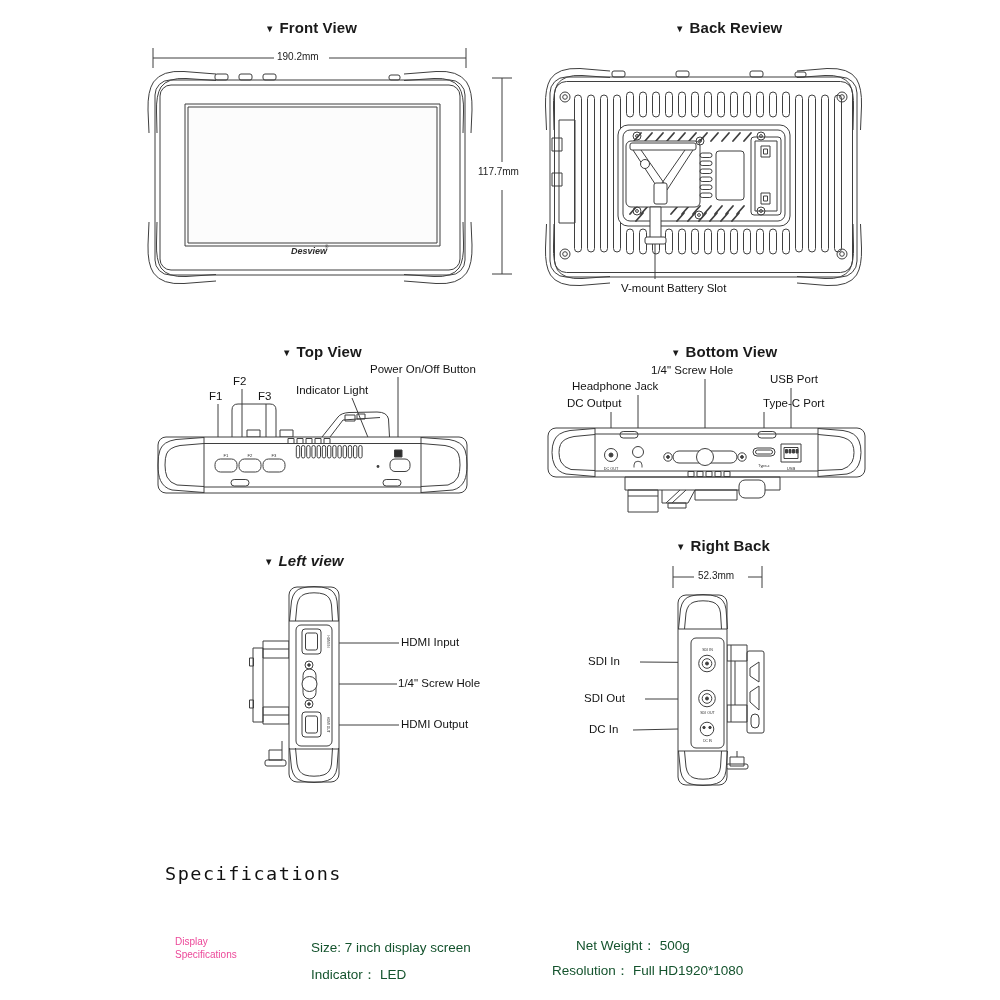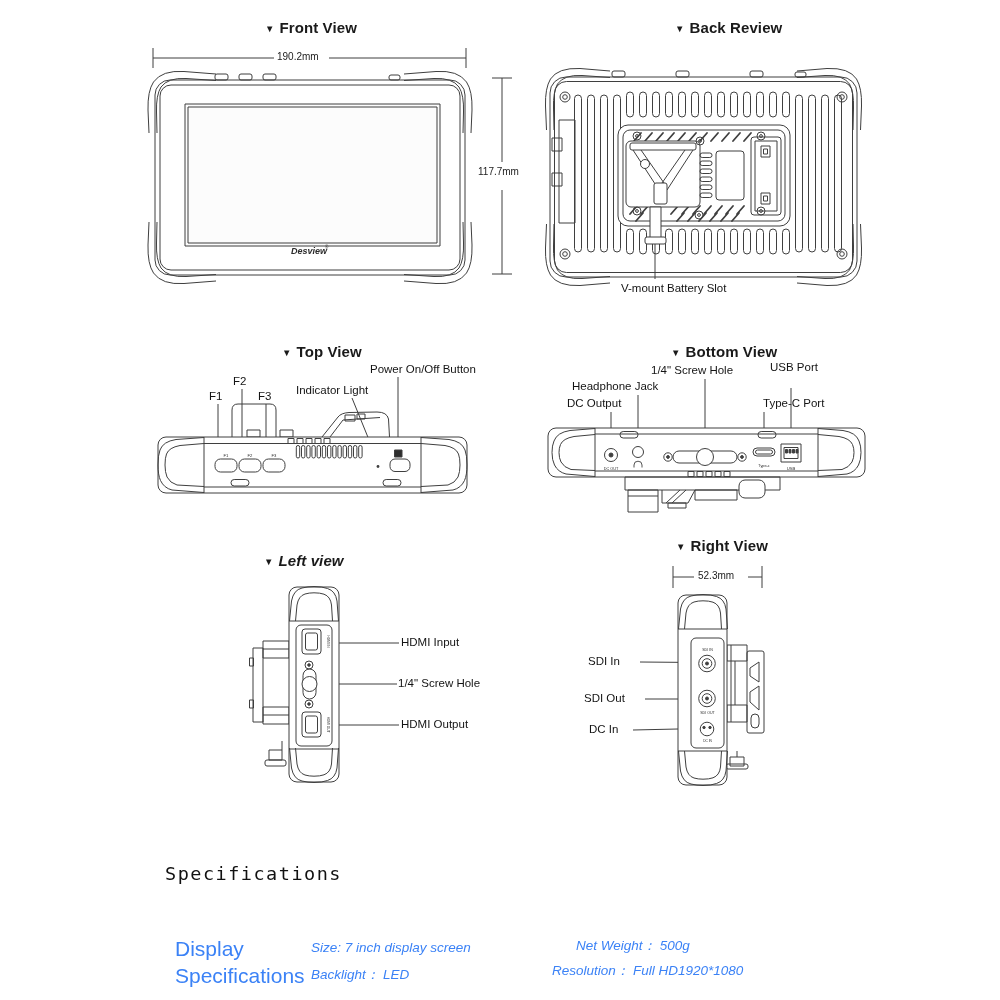--- a/index.html
+++ b/index.html
@@ -6,50 +6,50 @@
   .canvas{position:relative;width:988px;height:1000px;background:#fff;overflow:hidden;
           font-family:"Liberation Sans",sans-serif;color:#111;}
   svg.draw{position:absolute;overflow:visible;}
   svg.draw *{vector-effect:non-scaling-stroke;}
   .vtitle{position:absolute;font-size:15px;font-weight:600;color:#1a1a1a;white-space:nowrap;letter-spacing:.1px;}
   .vtitle .tri{font-size:9.5px;margin-right:5px;position:relative;top:-1.5px;}
   .callout{position:absolute;font-size:11.5px;line-height:1.15;color:#141414;white-space:nowrap;}
   .dim{position:absolute;font-size:10px;color:#222;white-space:nowrap;}
   .spec-heading{position:absolute;left:165px;top:863px;font-family:"DejaVu Sans Mono",monospace;
                 font-size:18.5px;font-weight:500;letter-spacing:1.5px;color:#111;}
-  .spec-group{position:absolute;left:175px;top:936px;font-size:21px;line-height:1.28;color:#3b82f6;}
-  .spec-item{position:absolute;font-size:13.5px;color:#3b82f6;white-space:nowrap;font-style:italic;}
+  .spec-group{position:absolute;left:175px;top:936px;font-size:10px;line-height:1.28;color:#ec4899;}
+  .spec-item{position:absolute;font-size:13.5px;color:#14532d;white-space:nowrap;}
   text{font-family:"Liberation Sans",sans-serif;fill:#2c2c2c;stroke:none;}
 </style>
 </head>
 <body>
 
 <div class="canvas">
 
   <div class="vtitle" style="left:265px;top:19px;"><span class="tri">▼</span><span>Front View</span></div>
   <div class="vtitle" style="left:675px;top:19px;"><span class="tri">▼</span><span>Back Review</span></div>
   <div class="vtitle" style="left:282px;top:343px;"><span class="tri">▼</span><span>Top View</span></div>
   <div class="vtitle" style="left:671px;top:343px;"><span class="tri">▼</span><span>Bottom View</span></div>
   <div class="vtitle" style="left:264px;top:552px;font-style:italic;"><span class="tri">▼</span><span>Left view</span></div>
-  <div class="vtitle" style="left:676px;top:537px;"><span class="tri">▼</span><span>Right View</span></div>
+  <div class="vtitle" style="left:676px;top:537px;"><span class="tri">▼</span><span>Right Back</span></div>
 
   <div class="dim" style="left:277px;top:51px;">190.2mm</div>
   <div class="dim" style="left:478px;top:166px;">117.7mm</div>
   <div class="dim" style="left:698px;top:570px;">52.3mm</div>
 
   <div class="callout" style="left:621px;top:282px;">V-mount Battery Slot</div>
 
   <div class="callout" style="left:209px;top:390px;">F1</div>
   <div class="callout" style="left:233px;top:375px;">F2</div>
   <div class="callout" style="left:258px;top:390px;">F3</div>
   <div class="callout" style="left:296px;top:384px;">Indicator Light</div>
   <div class="callout" style="left:370px;top:363px;">Power On/Off Button</div>
 
   <div class="callout" style="left:651px;top:364px;">1/4" Screw Hole</div>
-  <div class="callout" style="left:770px;top:361px;">USB Port</div>
+  <div class="callout" style="left:770px;top:373px;">USB Port</div>
   <div class="callout" style="left:572px;top:380px;">Headphone Jack</div>
   <div class="callout" style="left:567px;top:397px;">DC Output</div>
   <div class="callout" style="left:723px;top:397px;margin-left:40px;">Type-C Port</div>
 
   <div class="callout" style="left:401px;top:636px;">HDMI Input</div>
   <div class="callout" style="left:398px;top:677px;">1/4" Screw Hole</div>
   <div class="callout" style="left:401px;top:718px;">HDMI Output</div>
 
   <div class="callout" style="left:588px;top:655px;">SDI In</div>
   <div class="callout" style="left:584px;top:692px;">SDI Out</div>
@@ -509,17 +509,17 @@
     <text x="707.5" y="713.5" font-size="3.6" text-anchor="middle">SDI OUT</text>
     <text x="707.5" y="742" font-size="3.2" text-anchor="middle">DC IN</text>
   </svg>
 
   <div class="spec-heading">Specifications</div>
   <div class="spec-group">
     <div>Display</div>
     <div>Specifications</div>
   </div>
   <div class="spec-item" style="left:311px;top:940px;">Size: 7 inch display screen</div>
-  <div class="spec-item" style="left:311px;top:966px;">Backlight： LED</div>
+  <div class="spec-item" style="left:311px;top:966px;">Indicator： LED</div>
   <div class="spec-item" style="left:554px;top:937px;margin-left:22px;">Net Weight： 500g</div>
   <div class="spec-item" style="left:552px;top:962px;">Resolution： Full HD1920*1080</div>
 
 </div>
 
 </body></html>

